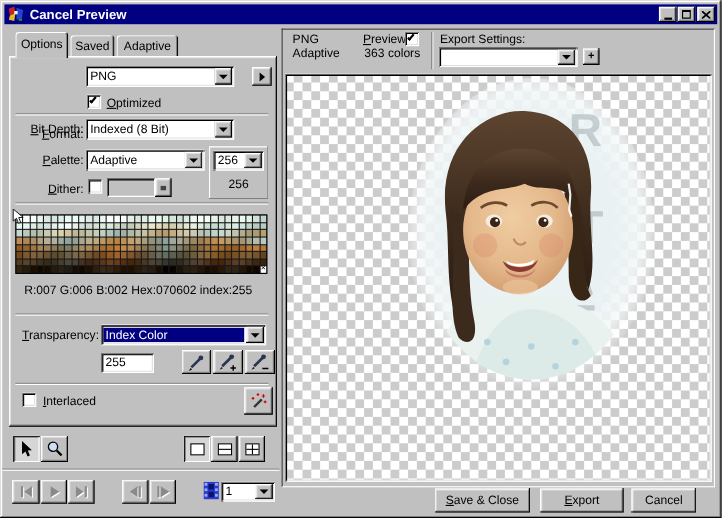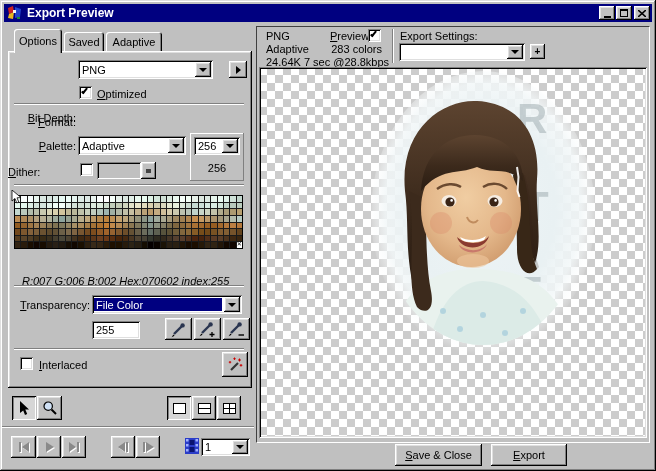--- a/index.html
+++ b/index.html
@@ -39,21 +39,21 @@
   <div class="abs" data-name="title-bar" style="left:4px;top:4px;width:648px;height:18px;background:#000080;display:flex;align-items:center;padding-left:3px;">
     <span data-name="app-icon" style="width:16px;height:16px;display:block;">
       <svg width="16" height="16" viewBox="0 0 16 16">
         <polygon points="1,3 6,1 7,7 2,9" fill="#cc2222"></polygon>
         <polygon points="2,9 7,7 6,14 1,13" fill="#e8b820"></polygon>
         <polygon points="8,2 14,4 13,12 8,13" fill="#2244cc"></polygon>
         <rect x="6" y="5" width="3" height="3" fill="#f4f4f4"></rect>
         <rect x="10" y="12" width="3" height="2" fill="#1a8a3a"></rect>
       </svg>
     </span>
-    <span data-name="window-title" style="color:#fff;font-weight:bold;font-size:12px;margin-left:4px;">Export Preview</span>
+    <span data-name="window-title" style="color:#fff;font-weight:bold;font-size:12px;margin-left:4px;">Cancel Preview</span>
     <span style="flex:1"></span>
     <span class="raised btn" data-name="minimize-button" style="width:16px;height:14px;margin-right:1px;">
       <span data-name="minimize-icon" style="width:7px;height:2px;background:#000;margin-top:7px;"></span>
     </span>
     <span class="raised btn" data-name="maximize-button" style="width:16px;height:14px;margin-right:2px;">
       <span data-name="maximize-icon" style="width:8px;height:8px;border:1px solid #000;border-top-width:2px;"></span>
     </span>
     <span class="raised btn" data-name="close-button" style="width:16px;height:14px;margin-right:2px;">
       <svg data-name="close-icon" width="8" height="7" viewBox="0 0 8 7">
         <path d="M0 0 L8 7 M8 0 L0 7" stroke="#000" stroke-width="1.6"></path>
@@ -86,40 +86,46 @@
     <style> #win [data-name="format-label"]{top:14px;}</style>
 
     <div class="abs cb" data-name="optimized-checkbox" style="left:71px;top:35px;">
       <span class="check" data-name="check-icon"></span>
     </div>
     <div class="abs lbl" data-name="optimized-label" style="left:89px;top:37px;"><u>O</u>ptimized</div>
 
     <div class="abs groove-h" data-name="separator" style="left:6px;top:52px;width:230px;"></div>
 
     <div class="abs lbl" data-name="bit-depth-label" style="left:0;top:61px;width:68px;text-align:right;"><u>B</u>it Depth:</div>
+    <div class="abs combo" data-name="bit-depth-dropdown" style="left:70px;top:57px;width:135px;height:19px;">
+      <div class="cv" data-name="bit-depth-value">Indexed (8 Bit)</div>
+      <div class="cbtn raised btn" data-name="bit-depth-dropdown-button">
+          <span class="tri-d" data-name="chevron-down-icon"></span>
+        </div>
+    </div>
 
     <div class="abs lbl" data-name="palette-label" style="left:0;top:89px;width:68px;text-align:right;"><u>P</u>alette:</div>
     <div class="abs combo" data-name="palette-dropdown" style="left:70px;top:85px;width:108px;height:19px;">
       <div class="cv" data-name="palette-value">Adaptive</div>
       <div class="cbtn raised btn" data-name="palette-dropdown-button">
           <span class="tri-d" data-name="chevron-down-icon"></span>
         </div>
     </div>
 
     <div class="abs raised-thin" data-name="color-count-group" style="left:182px;top:82px;width:54px;height:48px;">
       <div class="abs combo" data-name="color-count-dropdown" style="left:4px;top:4px;width:46px;height:18px;">
         <div class="cv" data-name="color-count-value">256</div>
         <div class="cbtn raised btn" data-name="color-count-dropdown-button">
             <span class="tri-d" data-name="chevron-down-icon"></span>
           </div>
       </div>
       <div class="abs lbl" data-name="actual-color-count" style="left:0;top:29px;width:54px;text-align:center;">256</div>
     </div>
 
-    <div class="abs lbl" data-name="dither-label" style="left:0;top:115px;width:68px;text-align:left;"><u>D</u>ither:</div>
+    <div class="abs lbl" data-name="dither-label" style="left:0;top:115px;width:68px;text-align:right;"><u>D</u>ither:</div>
     <div class="abs cb" data-name="dither-checkbox" style="left:72px;top:112px;"></div>
     <div class="abs" data-name="dither-amount-field" style="left:89px;top:111px;width:44px;height:17px;background:#c0c0c0;box-shadow:inset 1px 1px 0 #808080,inset -1px -1px 0 #fff,inset 2px 2px 0 #000;"></div>
     <div class="abs raised btn" data-name="dither-amount-button" style="left:133px;top:111px;width:15px;height:17px;">
       <span data-name="disabled-slider-icon" style="width:5px;height:4px;background:#444;"></span>
     </div>
 
     <div class="abs groove-h" data-name="separator" style="left:6px;top:133px;width:230px;"></div>
 
     <div id="palette-grid" class="abs" data-name="palette-grid" style="left:6px;top:144px;">
         <div data-name="palette-swatch" style="background: rgb(242, 251, 245);"></div>
@@ -410,27 +416,27 @@
         <div data-name="palette-swatch" style="background: rgb(20, 9, 0);"></div>
         <div data-name="palette-swatch" style="background: rgb(17, 6, 0);"></div>
         <div data-name="transparent-swatch-marker" style="background: rgb(255, 255, 255);">
           <span style="display:block;font-size:6px;line-height:5px;text-align:center;color:#000">✕</span>
         </div>
       </div>
     <svg class="abs" data-name="cursor-arrow-icon" style="left:3px;top:139px;" width="11" height="14" viewBox="0 0 11 14">
       <path d="M1 0 L1 11 L4 8.5 L5.8 13 L7.8 12.1 L6 7.8 L10 7.6 Z" fill="#fff" stroke="#000" stroke-width="0.8"></path>
     </svg>
 
-    <div class="abs lbl" data-name="swatch-info" style="left:14px;top:224px;font-style:italic;">R:007 G:006 B:002 Hex:070602 index:255</div>
+    <div class="abs lbl" data-name="swatch-info" style="left:14px;top:207px;">R:007 G:006 B:002 Hex:070602 index:255</div>
 
     <div class="abs groove-h" data-name="separator" style="left:6px;top:234px;width:230px;"></div>
 
     <div class="abs lbl" data-name="transparency-label" style="left:0;top:248px;width:82px;text-align:right;"><u>T</u>ransparency:</div>
     <div class="abs combo" data-name="transparency-dropdown" style="left:84px;top:244px;width:150px;height:19px;">
-      <div class="cv" data-name="transparency-value" style="background:#000080;color:#fff;padding-left:2px;left:2px;">File Color</div>
+      <div class="cv" data-name="transparency-value" style="background:#000080;color:#fff;padding-left:2px;left:2px;">Index Color</div>
       <div class="cbtn raised btn" data-name="transparency-dropdown-button">
           <span class="tri-d" data-name="chevron-down-icon"></span>
         </div>
     </div>
 
     <div class="abs sunken" data-name="transparency-index-field" style="left:84px;top:270px;width:48px;height:18px;display:flex;align-items:center;padding-left:4px;">
       <span data-name="transparency-index-value">255</span>
     </div>
 
     <div class="abs raised btn" data-name="eyedropper-button" style="left:157px;top:267px;width:27px;height:22px;">
@@ -546,22 +552,21 @@
   </div>
 
   <div class="abs" data-name="preview-pane" style="left:256px;top:26px;width:394px;height:417px;border:1px solid;border-color:#404040 #fff #fff #404040;background:#c0c0c0;">
 
     <div class="abs lbl" data-name="preview-format" style="left:9px;top:3px;">PNG</div>
     <div class="abs lbl" data-name="preview-checkbox-label" style="left:73px;top:3px;"><u>P</u>review</div>
     <div class="abs cb" data-name="preview-checkbox" style="left:111px;top:2px;">
       <span class="check" data-name="check-icon"></span>
     </div>
     <div class="abs lbl" data-name="preview-palette" style="left:9px;top:16px;">Adaptive</div>
-    <div class="abs lbl" data-name="preview-colors" style="left:30px;top:16px;width:95px;text-align:right;">283 colors</div>
-    <div class="abs lbl" data-name="preview-stats" style="left:9px;top:29px;">24.64K 7 sec @28.8kbps</div>
+    <div class="abs lbl" data-name="preview-colors" style="left:30px;top:16px;width:95px;text-align:right;">363 colors</div>
 
     <div class="abs groove-v" data-name="header-divider" style="left:135px;top:2px;height:34px;"></div>
 
     <div class="abs lbl" data-name="saved-settings-label" style="left:143px;top:3px;">Export Settings:</div>
     <div class="abs combo" data-name="saved-settings-dropdown" style="left:142px;top:16px;width:126px;height:18px;">
       <div class="cv" data-name="saved-settings-value"></div>
       <div class="cbtn raised btn" data-name="saved-settings-dropdown-button">
           <span class="tri-d" data-name="chevron-down-icon"></span>
         </div>
     </div>
@@ -647,14 +652,17 @@
       </svg>
     </div>
   </div>
 
   <div class="abs raised btn" data-name="export-button" style="left:491px;top:444px;width:76px;height:22px;">
     <span data-name="export-label"><u>E</u>xport</span>
   </div>
   <div class="abs raised btn" data-name="save-close-button" style="left:395px;top:444px;width:87px;height:22px;">
     <span data-name="save-close-label"><u>S</u>ave &amp; Close</span>
   </div>
+  <div class="abs raised btn" data-name="cancel-button" style="left:574px;top:444px;width:59px;height:22px;">
+    <span data-name="cancel-label">Cancel</span>
+  </div>
 
 </div>
 
 </body></html>

